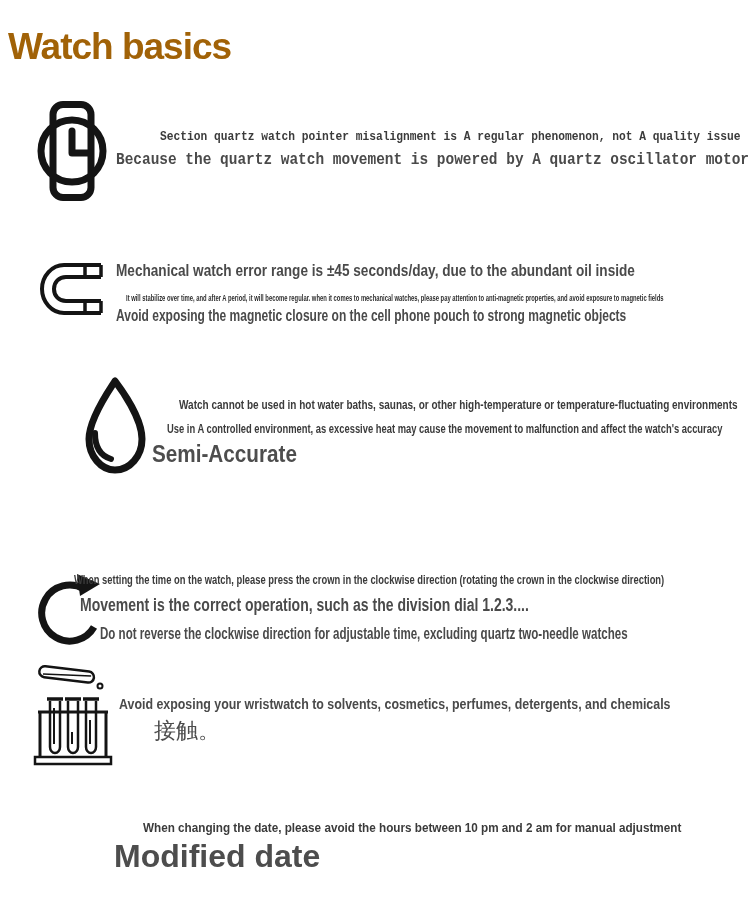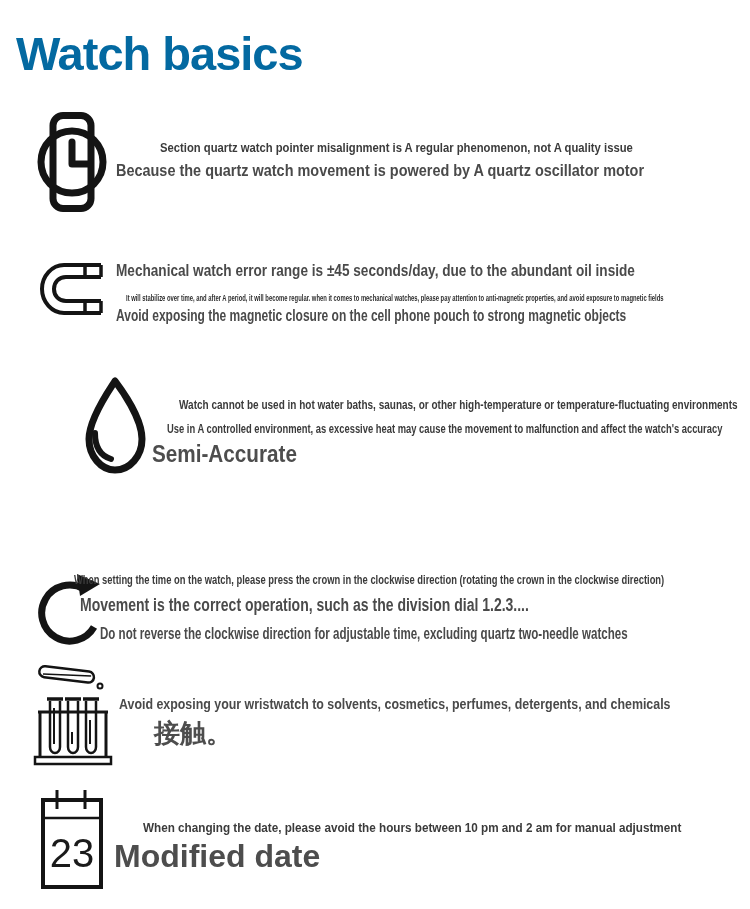--- a/index.html
+++ b/index.html
@@ -2,26 +2,26 @@
 <html><head>
 <meta charset="utf-8">
 <style>
   * { margin:0; padding:0; box-sizing:border-box; }
   html,body { background:#ffffff; }
   .page {
     position:relative; width:750px; height:909px; background:#ffffff;
     overflow:hidden; font-family:"Liberation Sans", sans-serif;
   }
   .page-title {
-    position:absolute; left:16px; top:26px;
-    font-size:47px; font-weight:700; letter-spacing:-1px; color:#0369a1;
+    position:absolute; left:8px; top:26px;
+    font-size:37px; font-weight:700; letter-spacing:-1px; color:#a16207;
     white-space:nowrap;
   }
   section { position:absolute; left:0; width:750px; }
-  #sec1 { top:112px; height:112px; }
+  #sec1 { top:101px; height:112px;font-family:Liberation Mono, monospace; }
   #sec2 { top:257px; height:80px;  }
   #sec3 { top:376px; height:104px;margin-left:43px; }
   #sec4 { top:524px; height:88px;margin-top:44px;  }
   #sec5 { top:660px; height:112px; }
   #sec6 { top:787px; height:106px; }
 
   .icon { position:absolute; }
   #sec1 .icon { left:36px; top:0; width:72px; height:100px; }
   #sec2 .icon { left:38px; top:1px; width:66px; height:62px; }
   #sec3 .icon { left:37px; top:0; width:71px; height:101px; }
@@ -35,21 +35,21 @@
   .c70 { transform:scaleX(0.70); }
   .c75 { transform:scaleX(0.75); }
   .c80 { transform:scaleX(0.80); }
   .c85 { transform:scaleX(0.85); }
   .c90 { transform:scaleX(0.90); }
 
   .t-small { font-size:12.5px; font-weight:700; color:#3b3b3b; }
   .t-tiny  { font-size:9px;    font-weight:700; color:#2e2e2e; }
   .t-bold  { font-size:17px;   font-weight:700; color:#4a4a4a; }
   .t-big   { font-size:23px;   font-weight:700; color:#4d4d4d; }
-  .t-cjk   { font-size:26px;   font-weight:700; color:#4d4d4d; }
+  .t-cjk   { font-size:22px;   font-weight:400; color:#4d4d4d; }
 
   
   #s1l1 { left:160px; top:29px; }
   #s1l2 { left:116px; top:49px; }
   
   #s2l1 { left:116px; top:4px;  }
   #s2l2 { left:126px; top:36px; }
   #s2l3 { left:116px; top:50px; font-size:16px; }
   
   #s3l1 { left:136px; top:22px; }
@@ -150,26 +150,17 @@
           <path class="stroke" d="M53 41 V87 a5 6 0 0 0 10 0 V41"></path>
           <line class="stroke" x1="57" y1="60" x2="57" y2="84" stroke-width="2"></line>
         </g>
       </svg>
     </div>
     <div class="line t-bold c80" id="s5l1">Avoid exposing your wristwatch to solvents, cosmetics, perfumes, detergents, and chemicals</div>
     <div class="line t-cjk" id="s5l2">接触。</div>
   </section>
 
   <section id="sec6">
-    <div class="icon">
-      <svg viewBox="0 0 64 103">
-        <rect class="stroke" x="3" y="13" width="58" height="87" stroke-width="4"></rect>
-        <line class="stroke" x1="3" y1="31" x2="61" y2="31" stroke-width="2.5"></line>
-        <line class="stroke" x1="17" y1="3" x2="17" y2="22" stroke-width="3"></line>
-        <line class="stroke" x1="45" y1="3" x2="45" y2="22" stroke-width="3"></line>
-        <text class="cal-num" x="32" y="80" font-size="40" text-anchor="middle">23</text>
-      </svg>
-    </div>
     <div class="line t-small c90" id="s6l1">When changing the date, please avoid the hours between 10 pm and 2 am for manual adjustment</div>
     <div class="line t-big" id="s6l2">Modified date</div>
   </section>
 
 </div>
 
 </body></html>

